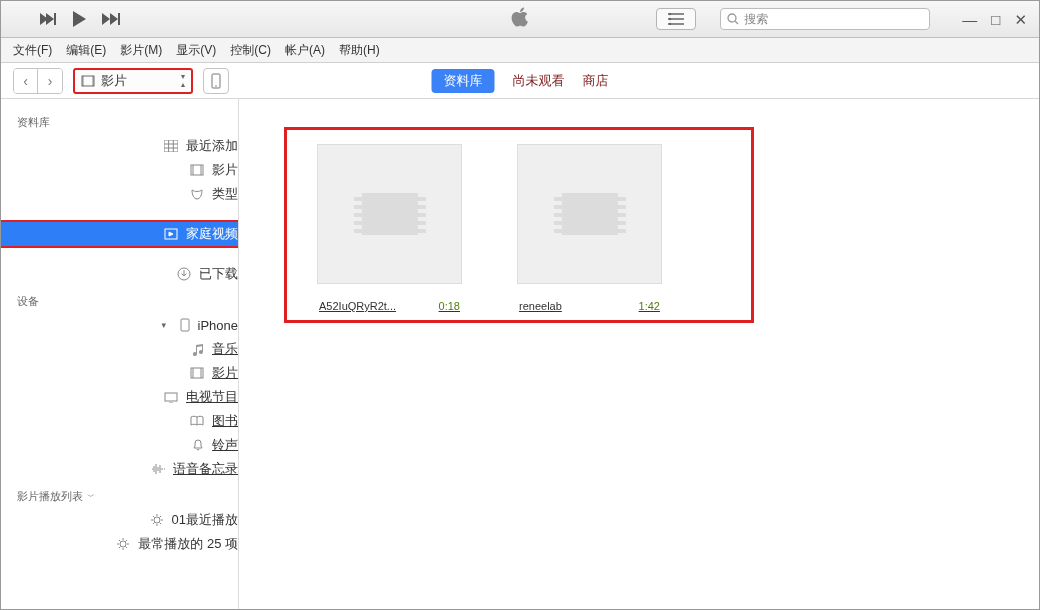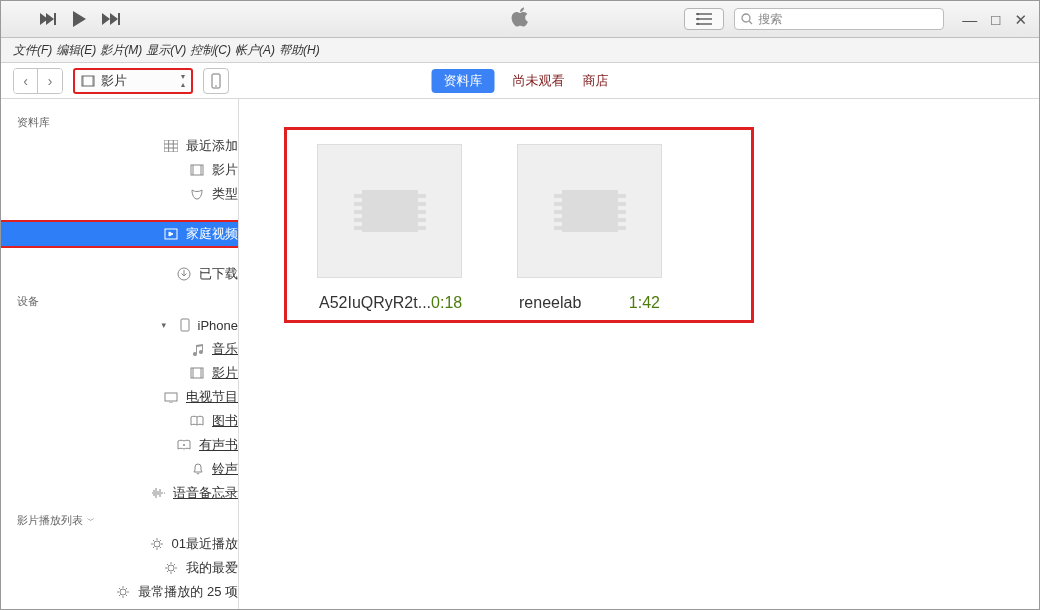--- a/index.html
+++ b/index.html
@@ -9,38 +9,37 @@
       height: 37px;
       background: linear-gradient(#f7f7f7, #e8e8e8);
       border-bottom: 1px solid #c0c0c0;
       display: flex;
       align-items: center;
       position: relative;
     }
     .playback-controls { display: flex; gap: 8px; margin-left: 34px; }
     .pb-btn { width: 24px; height: 24px; display: flex; align-items: center; justify-content: center; cursor: pointer; color: #595959; }
     .apple-logo { position: absolute; left: 50%; transform: translateX(-50%); color: #8a8a8a; }
-    .tb-right { margin-left: auto; display: flex; align-items: center; gap: 10px; padding-right: 8px; }
+    .tb-right { margin-left: auto; display: flex; align-items: center; gap: 24px; padding-right: 8px; }
     .list-btn { width: 40px; height: 22px; border: 1px solid #b5b5b5; border-radius: 4px; background: #fafafa; display:flex; align-items:center; justify-content:center; color:#666; cursor:pointer; }
     .search-box { width: 210px; height: 22px; border: 1px solid #bcbcbc; border-radius: 4px; background: #fff; display:flex; align-items:center; padding: 0 6px; color:#888; font-size:12px; }
     .search-box svg { margin-right: 5px; flex-shrink:0; }
     .sys-btns { display:flex; gap: 14px; margin-left: 4px; padding: 0 4px; color:#555; }
     .sys-btn { cursor:pointer; font-size: 15px; line-height: 1; }
     
     .menubar {
       height: 25px;
       background: #f4f4f4;
       border-bottom: 1px solid #d0d0d0;
       display: flex;
       align-items: center;
       padding-left: 12px;
-      gap: 4px;
+      gap: 14px;
       font-size: 12px;
       color: #333;
-      font-style: italic;
     }
     .menubar span { cursor: pointer; }
     
     .toolbar-row {
       height: 36px;
       background: #fff;
       border-bottom: 1px solid #d7d7d7;
       display: flex;
       align-items: center;
       padding: 0 12px;
@@ -90,21 +89,21 @@
     }
     .video-item { width: 145px; display:flex; flex-direction:column; }
     .thumb { width: 145px; height: 145px; background:#efefef; border: 1px solid #ddd; display:flex; align-items:center; justify-content:center; }
     .film-ic { width: 56px; height: 42px; background:#dcdcdc; position:relative; }
     .film-ic::before, .film-ic::after {
       content:''; position:absolute; top:0; bottom:0; width:8px;
       background: repeating-linear-gradient(#efefef 0 4px, #dcdcdc 4px 8px);
     }
     .film-ic::before { left:-8px; }
     .film-ic::after { right:-8px; }
-    .vid-meta { display:flex; justify-content:space-between; font-size:16px; color:#333; margin-top: 16px; padding: 0 2px; }
+    .vid-meta { display:flex; justify-content:space-between; font-size:11px; color:#333; margin-top: 16px; padding: 0 2px; text-decoration: underline; }
     .vid-meta .dur { color:#4d7c0f; }
   </style>
 </head>
 <body>
 
 <div class="titlebar">
   <div class="playback-controls">
     <div class="pb-btn">
       <svg width="18" height="14" viewBox="0 0 18 14">
           <path d="M8 7 L16 1 L16 13 Z M0 1 H2 V13 H0 Z M2 7 L10 1 L10 13 Z" fill="#595959" transform="scale(-1,1) translate(-18,0)"></path>
@@ -257,27 +256,20 @@
         </svg>
       <span>电视节目</span>
     </div>
     <div class="sb-item sb-sub">
       <svg width="14" height="12" viewBox="0 0 14 12">
           <path d="M1 2c2-1 4-1 6 0 2-1 4-1 6 0v8c-2-1-4-1-6 0-2-1-4-1-6 0V2zM7 2v8" stroke="#888" fill="none"></path>
         </svg>
       <span>图书</span>
     </div>
     <div class="sb-item sb-sub">
-      <svg width="14" height="12" viewBox="0 0 14 12">
-          <path d="M1 2c2-1 4-1 6 0 2-1 4-1 6 0v8c-2-1-4-1-6 0-2-1-4-1-6 0V2z" stroke="#888" fill="none"></path>
-          <circle cx="7" cy="6" r="1" fill="#888"></circle>
-        </svg>
-      <span>有声书</span>
-    </div>
-    <div class="sb-item sb-sub">
       <svg width="12" height="13" viewBox="0 0 12 13">
           <path d="M6 1a3 3 0 013 3v3l1 2H2l1-2V4a3 3 0 013-3zM5 10a1 1 0 002 0" stroke="#888" fill="none"></path>
         </svg>
       <span>铃声</span>
     </div>
     <div class="sb-item sb-sub">
       <svg width="14" height="12" viewBox="0 0 14 12">
           <path d="M1 6h1M3 3v6M5 1v10M7 4v4M9 2v8M11 5v2M13 6h1" stroke="#888"></path>
         </svg>
       <span>语音备忘录</span>
@@ -286,27 +278,20 @@
     <div class="sb-section-title">
       <span>影片播放列表</span>
       <span style="font-size:8px;">﹀</span>
     </div>
     <div class="sb-item">
       <svg width="14" height="14" viewBox="0 0 14 14">
           <circle cx="7" cy="7" r="3" stroke="#888" fill="none"></circle>
           <path d="M7 1v2M7 11v2M1 7h2M11 7h2M3 3l1.4 1.4M9.6 9.6L11 11M11 3L9.6 4.4M4.4 9.6L3 11" stroke="#888"></path>
         </svg>
       <span>01最近播放</span>
-    </div>
-    <div class="sb-item">
-      <svg width="14" height="14" viewBox="0 0 14 14">
-          <circle cx="7" cy="7" r="3" stroke="#888" fill="none"></circle>
-          <path d="M7 1v2M7 11v2M1 7h2M11 7h2M3 3l1.4 1.4M9.6 9.6L11 11M11 3L9.6 4.4M4.4 9.6L3 11" stroke="#888"></path>
-        </svg>
-      <span>我的最爱</span>
     </div>
     <div class="sb-item">
       <svg width="14" height="14" viewBox="0 0 14 14">
           <circle cx="7" cy="7" r="3" stroke="#888" fill="none"></circle>
           <path d="M7 1v2M7 11v2M1 7h2M11 7h2M3 3l1.4 1.4M9.6 9.6L11 11M11 3L9.6 4.4M4.4 9.6L3 11" stroke="#888"></path>
         </svg>
       <span>最常播放的 25 项</span>
     </div>
   </div>
 

